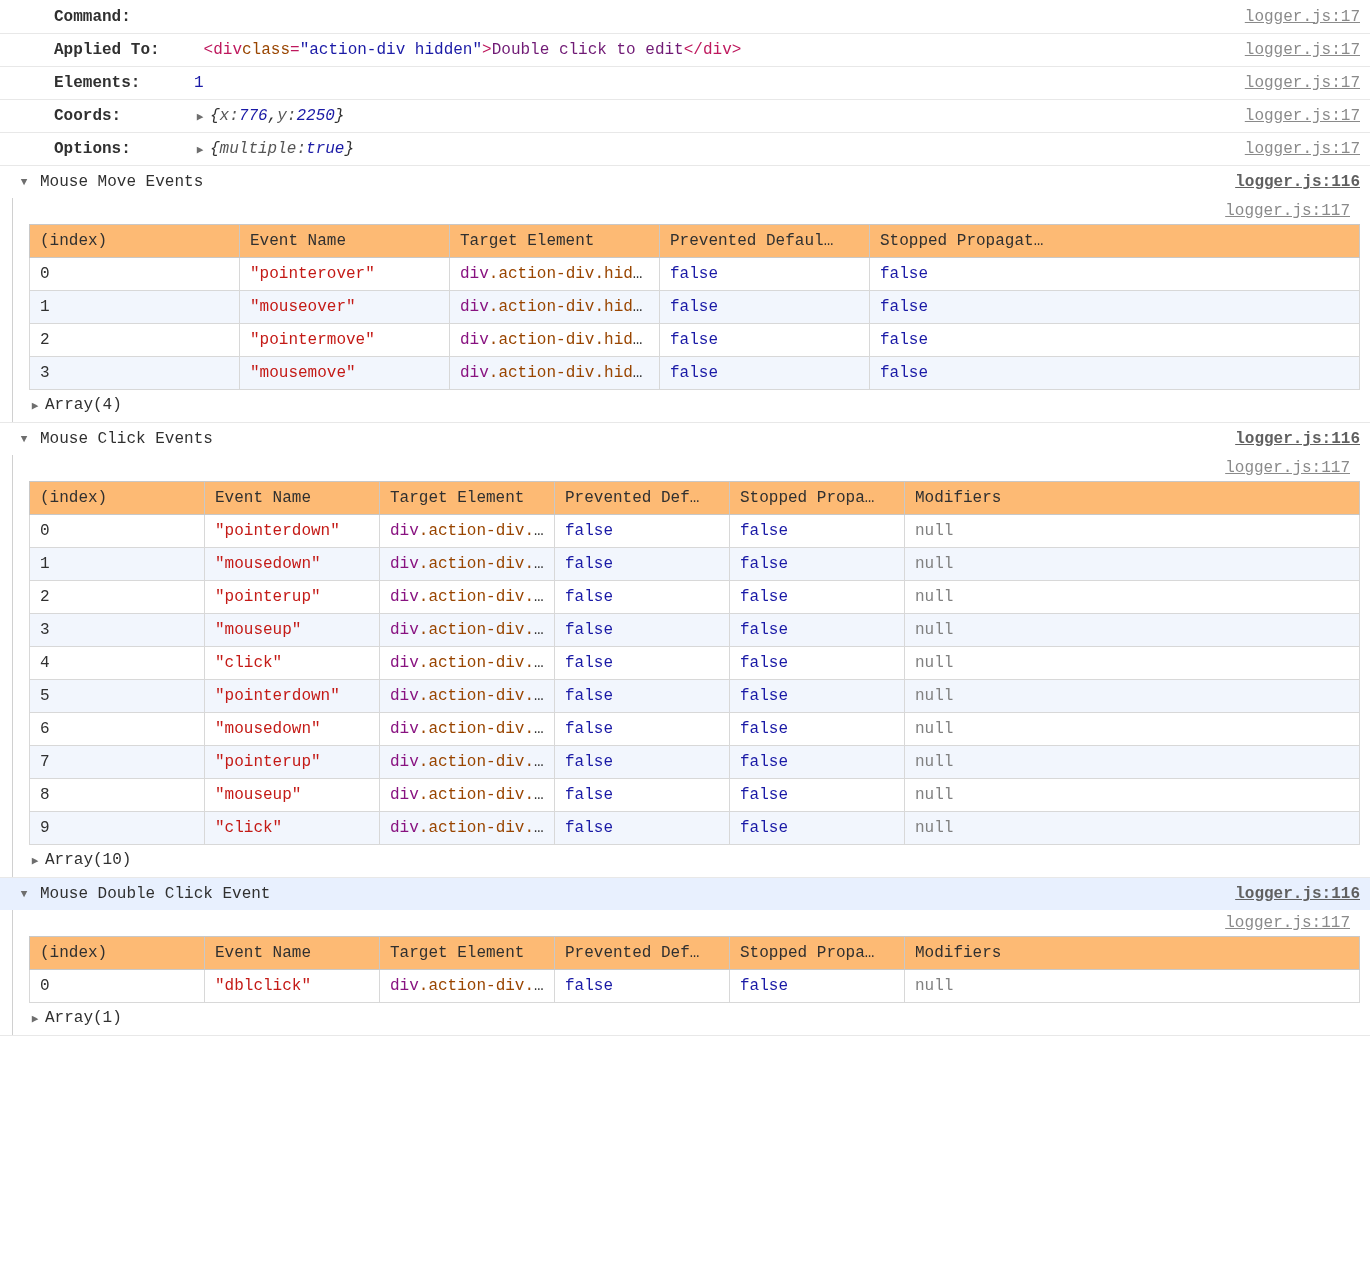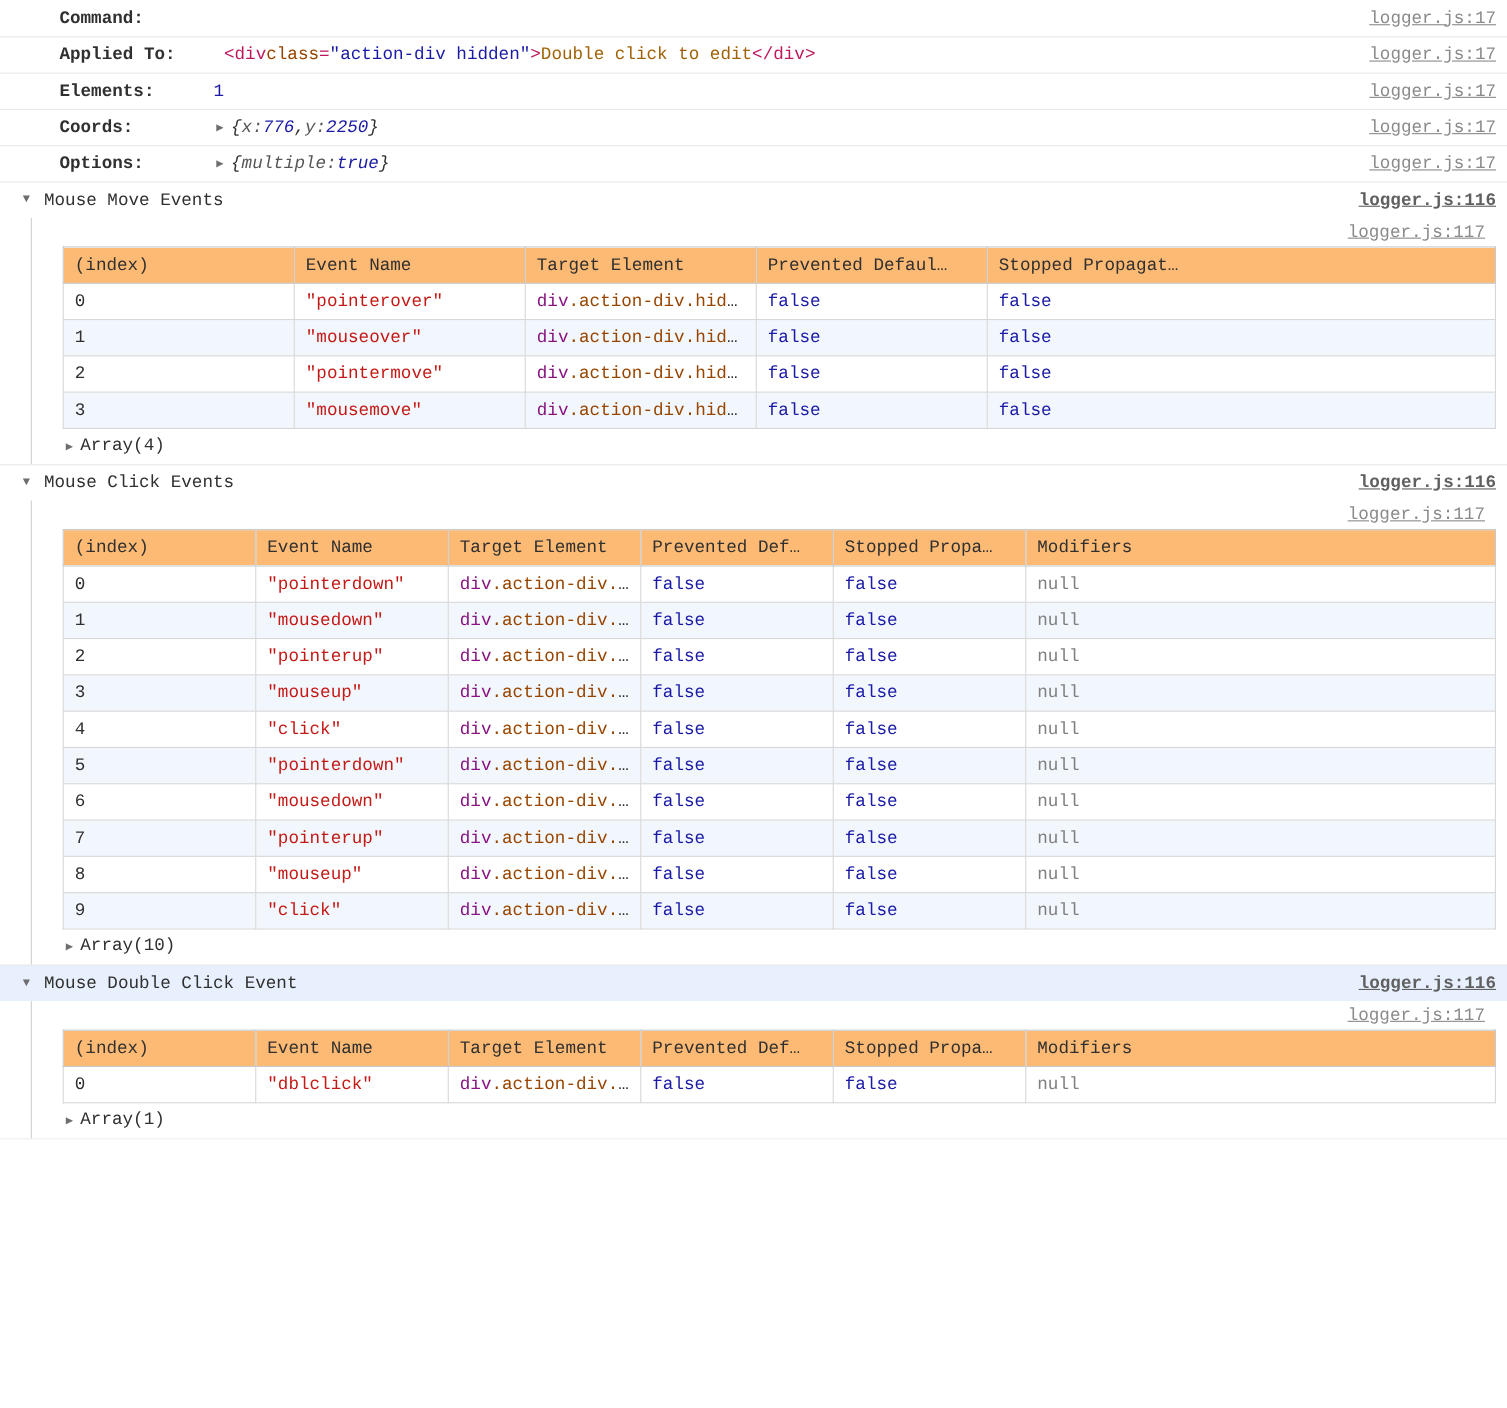--- a/index.html
+++ b/index.html
@@ -51,41 +51,41 @@
   .tri.right::before { content: "▶"; }
   .tri.down::before { content: "▼"; }
   .num { color: #1a1aa6; }
   .str { color: #c41a16; }
   .bool { color: #1a1aa6; }
   .nullv { color: #808080; }
   .italic { font-style: italic; }
   .tag-br { color: #be185d; }
   .attr-name { color: #994500; }
   .attr-val { color: #1a1aa6; }
-  .tag-text { color: #a16207; }
+  .tag-text { color: #701a75; }
   .obj-brace { color: #303030; font-style: italic;}
   .obj-key { color: #565656; font-style: italic;}
   .css-sel-tag { color: #881280; }
   .css-sel-cls { color: #994500; }
 
   
   .group-row {
     display: flex;
     align-items: center;
     border-top: 1px solid #e8e8e8;
     padding: 4px 0;
     min-height: 33px;
   }
   .group-row .tri { margin-left: 18px; }
   .group-title { font-weight: 400; margin-left: 6px; }
   .group-row.selected { background: #e8f0fe; }
   .group-body {
-    margin-left: 28px;
+    margin-left: 12px;
     border-left: 1px solid #d0d0d0;
-    padding-left: 28px;
+    padding-left: 16px;
   }
   .group-body-inner {
     padding-right: 10px;
   }
   .src-right { text-align: right; color:#8a8a8a; text-decoration: underline; padding: 4px 10px 4px 0;}
 
   
   table.console-table {
     border-collapse: collapse;
     width: 100%;

